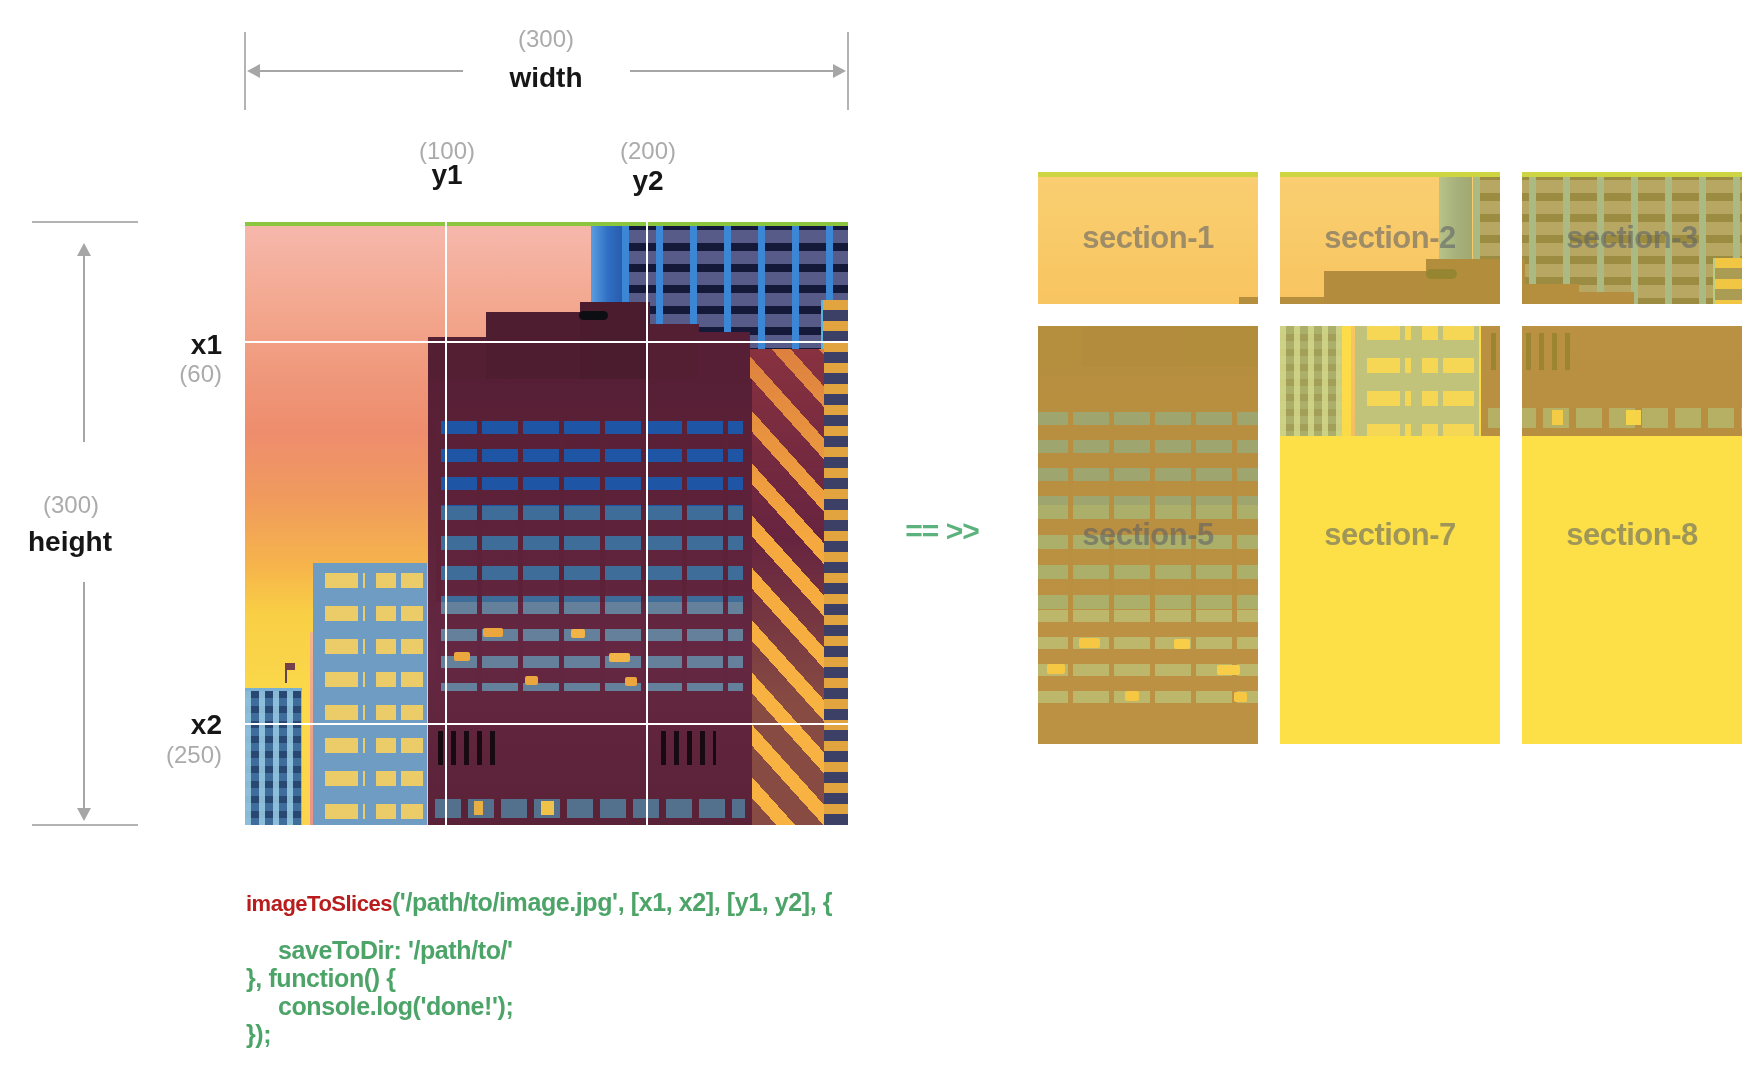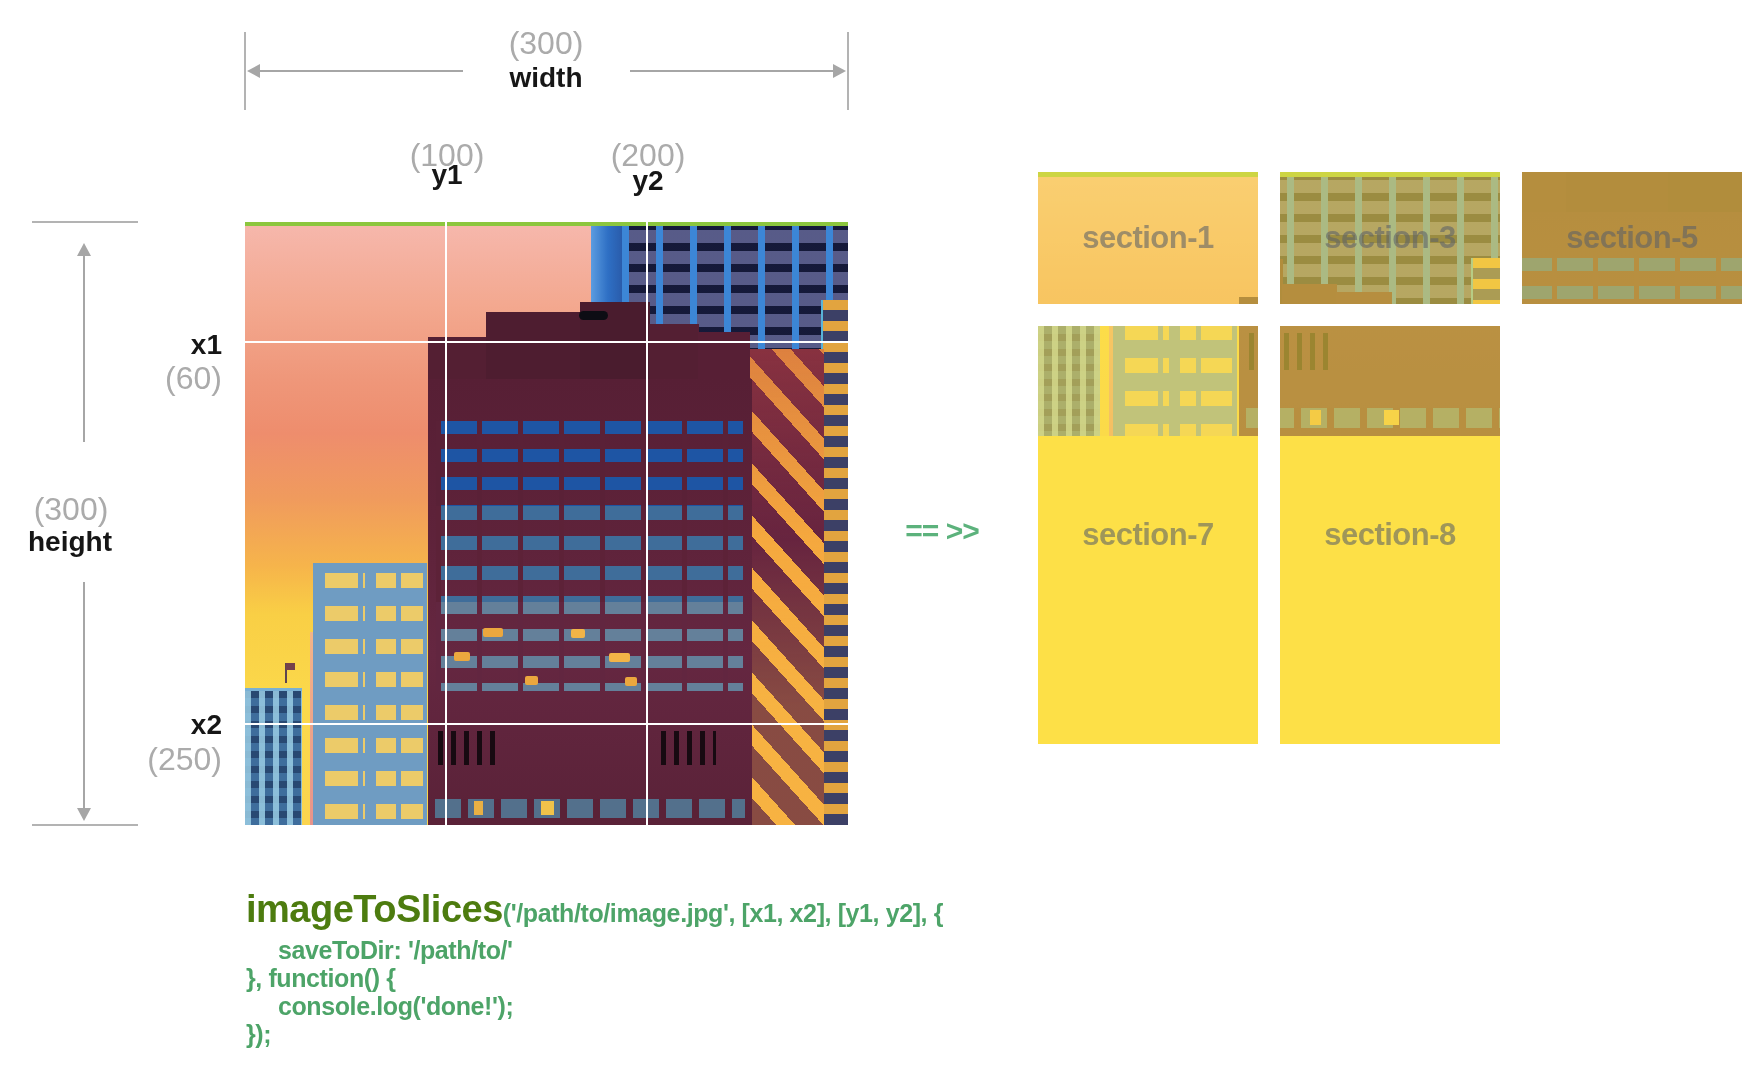--- a/index.html
+++ b/index.html
@@ -11,21 +11,21 @@
   .tick-v { position:absolute; width:2px; background:#b3b3b3; }
   .tick-h { position:absolute; height:2px; background:#b3b3b3; }
   .dimline-h { position:absolute; height:2px; background:#a6a6a6; }
   .dimline-v { position:absolute; width:2px; background:#a6a6a6; }
   .arrow { position:absolute; width:0; height:0; }
   .arrow.left  { border-top:7px solid transparent; border-bottom:7px solid transparent; border-right:13px solid #a6a6a6; }
   .arrow.right { border-top:7px solid transparent; border-bottom:7px solid transparent; border-left:13px solid #a6a6a6; }
   .arrow.up    { border-left:7px solid transparent; border-right:7px solid transparent; border-bottom:13px solid #a6a6a6; }
   .arrow.down  { border-left:7px solid transparent; border-right:7px solid transparent; border-top:13px solid #a6a6a6; }
 
-  .lbl-val  { position:absolute; color:#ababab; font-size:32px; line-height:1.1; text-align:center; }
+  .lbl-val  { position:absolute; color:#ababab; font-size:24px; line-height:1.1; text-align:center; }
   .lbl-name { position:absolute; color:#161616; font-size:28px; font-weight:bold; line-height:1.1; text-align:center; }
   .lbl-val.right-al, .lbl-name.right-al { text-align:right; }
 
   
   #main-image { position:absolute; left:245px; top:222px; width:603px; height:603px; overflow:hidden; }
   #main-image .slice-line-v { position:absolute; top:0; width:2px; height:100%; background:#ffffff; z-index:40; }
   #main-image .slice-line-h { position:absolute; left:0; height:2px; width:100%; background:#ffffff; z-index:40; }
 
   
   .scene { position:absolute; inset:0; overflow:hidden; background:#f5b3a6; filter:blur(0.5px); }
@@ -123,21 +123,21 @@
      font-size:31px; font-weight:bold; letter-spacing:-0.5px; color:rgba(92,97,104,0.58); z-index:5; }
 
   
   #transform-symbol { position:absolute; left:897px; top:514px; width:90px; text-align:center;
      font-size:30px; font-weight:bold; letter-spacing:-1px; color:#5cb27c; }
 
   
   .code-line { position:absolute; white-space:nowrap; font-weight:bold; color:#4da468;
      font-size:25px; line-height:1.15; letter-spacing:-0.4px; }
   #code-l1 { left:246px; top:888px; }
-  #code-l1 .fn { font-size:38px; color:#4d7c0f; letter-spacing:-0.5px; vertical-align:baseline; }
+  #code-l1 .fn { font-size:22px; color:#b91c1c; letter-spacing:-0.5px; vertical-align:baseline; }
   #code-l2 { left:278px; top:936px; }
   #code-l3 { left:246px; top:964px; }
   #code-l4 { left:278px; top:992px; }
   #code-l5 { left:246px; top:1020px; }
 </style>
 </head>
 <body>
 
 <div class="canvas">
 
@@ -224,20 +224,38 @@
   <div class="scene">
     <div class="sky"></div>
 
     <div class="lobe lobe-left"></div>
 
     <div class="greenline"></div>
   </div>
 </div>
         <div class="tile-label">section-1</div>
       </div>
+    <div class="tile r0 c1">
+        <div class="fadewrap scene-holder">
+  <div class="scene">
+    <div class="sky"></div>
+    <div class="pillar"></div>
+    <div class="navy-b"></div>
+
+    <div class="lobe lobe-left"></div>
+    <div class="lobe lobe-mid"></div>
+    <div class="lobe lobe-y2"></div>
+
+    <div class="sign"></div>
+
+    <div class="greenline"></div>
+  </div>
+</div>
+        <div class="tile-label">section-2</div>
+      </div>
     <div class="tile r0 c2">
         <div class="fadewrap scene-holder">
   <div class="scene">
     <div class="sky"></div>
 
     <div class="navy-b"></div>
     <div class="corner-side"></div>
 
     <div class="lobe lobe-y2"></div>
     <div class="lobe lobe-right"></div>

